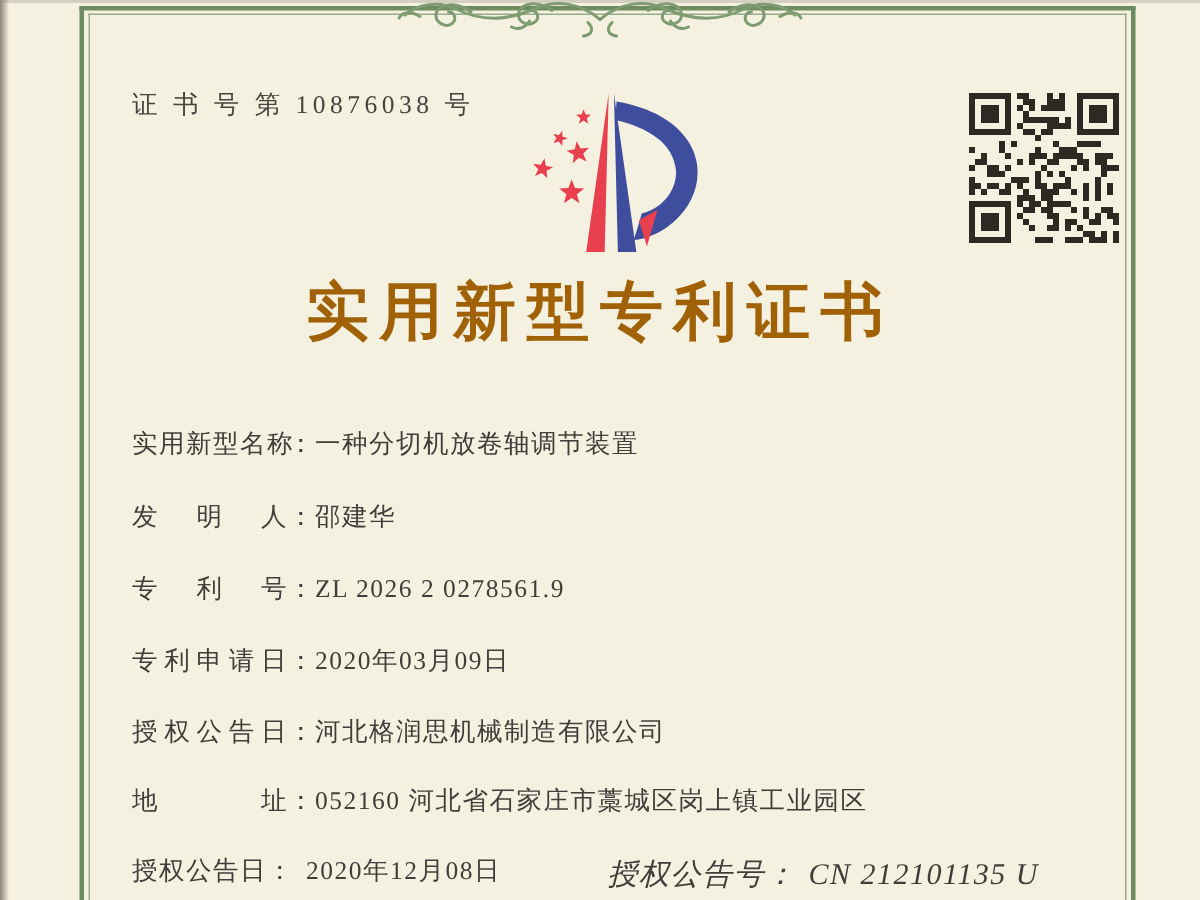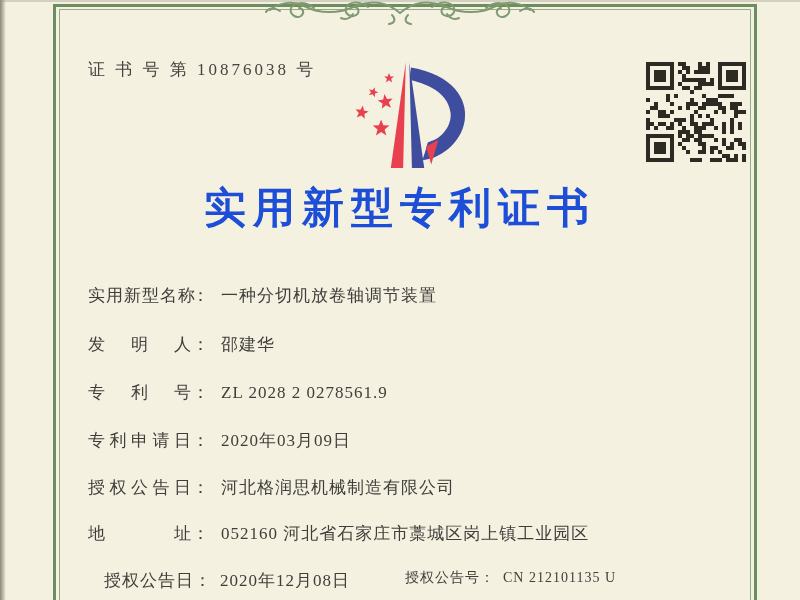--- a/index.html
+++ b/index.html
@@ -17,29 +17,29 @@
   .frame-left-outer{left:53px;top:4px;width:3px;height:596px;}
   .frame-left-inner{left:59px;top:9px;width:1px;height:591px;}
   .frame-right-outer{left:754px;top:4px;width:3px;height:596px;}
   .frame-right-inner{left:750px;top:9px;width:1px;height:591px;}
   .ornament{position:absolute;left:50%;top:-1px;transform:translateX(-50%);}
   
   .cert-no{position:absolute;left:88px;top:58px;font-size:17px;letter-spacing:3px;color:#45443f;}
   .logo{position:absolute;left:338px;top:56px;}
   .qr{position:absolute;left:646px;top:62px;width:100px;height:100px;}
   .title{position:absolute;left:0;top:180px;width:800px;text-align:center;
-         font-size:42px;font-weight:bold;letter-spacing:7px;color:#1d4ed8;}
+         font-size:42px;font-weight:bold;letter-spacing:7px;color:#a16207;}
   
   .row{position:absolute;left:88px;font-size:17px;letter-spacing:1px;white-space:nowrap;}
   .row .label{display:inline-block;width:104px;text-align:justify;text-align-last:justify;}
   .row .colon{display:inline-block;}
-  .row .value{margin-left:11px;}
+  .row .value{}
   .r0{top:284px}.r1{top:333px}.r2{top:381px}.r3{top:429px}.r4{top:476px}.r5{top:522px}
-  .footer-row{position:absolute;left:88px;top:569px;font-size:17px;letter-spacing:1px;white-space:nowrap;margin-left:16px;}
-  .footer-group2{position:absolute;left:405px;top:569px;font-size:14px;letter-spacing:1px;white-space:nowrap;}
+  .footer-row{position:absolute;left:88px;top:569px;font-size:17px;letter-spacing:1px;white-space:nowrap;}
+  .footer-group2{position:absolute;left:405px;top:569px;font-size:20px;letter-spacing:1px;white-space:nowrap;font-style:italic;}
   .fv{margin-left:8px;}
 </style>
 </head>
 <body>
 
 <div class="page">
 
   <div class="scan-edge-left"></div>
   <div class="scan-edge-top"></div>
 
@@ -281,21 +281,21 @@
 
   <div class="title">实用新型专利证书</div>
 
   <div class="row r0">
     <span class="label">实用新型名称</span><span class="colon">：</span><span class="value">一种分切机放卷轴调节装置</span>
   </div>
   <div class="row r1">
     <span class="label">发明人</span><span class="colon">：</span><span class="value">邵建华</span>
   </div>
   <div class="row r2">
-    <span class="label">专利号</span><span class="colon">：</span><span class="value">ZL 2028 2 0278561.9</span>
+    <span class="label">专利号</span><span class="colon">：</span><span class="value">ZL 2026 2 0278561.9</span>
   </div>
   <div class="row r3">
     <span class="label">专利申请日</span><span class="colon">：</span><span class="value">2020年03月09日</span>
   </div>
   <div class="row r4">
     <span class="label">授权公告日</span><span class="colon">：</span><span class="value">河北格润思机械制造有限公司</span>
   </div>
   <div class="row r5">
     <span class="label">地址</span><span class="colon">：</span><span class="value">052160 河北省石家庄市藁城区岗上镇工业园区</span>
   </div>

